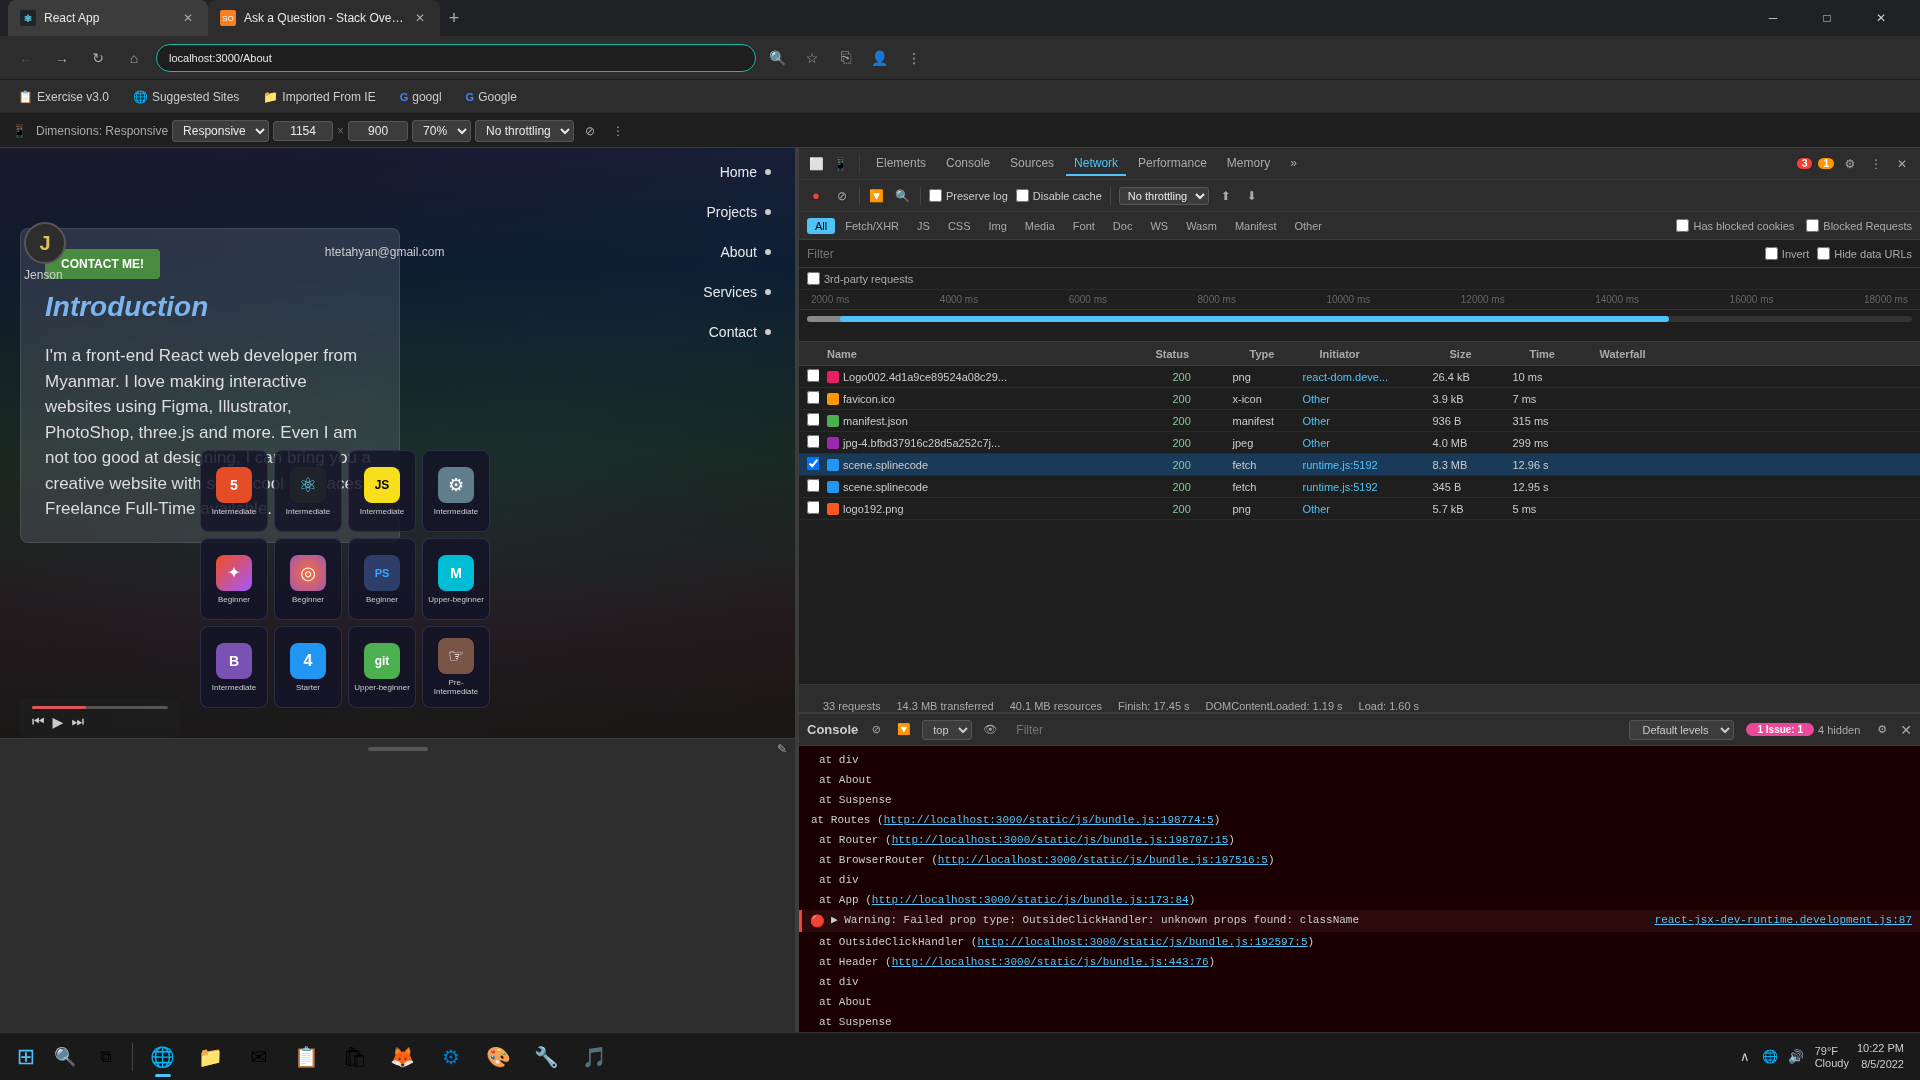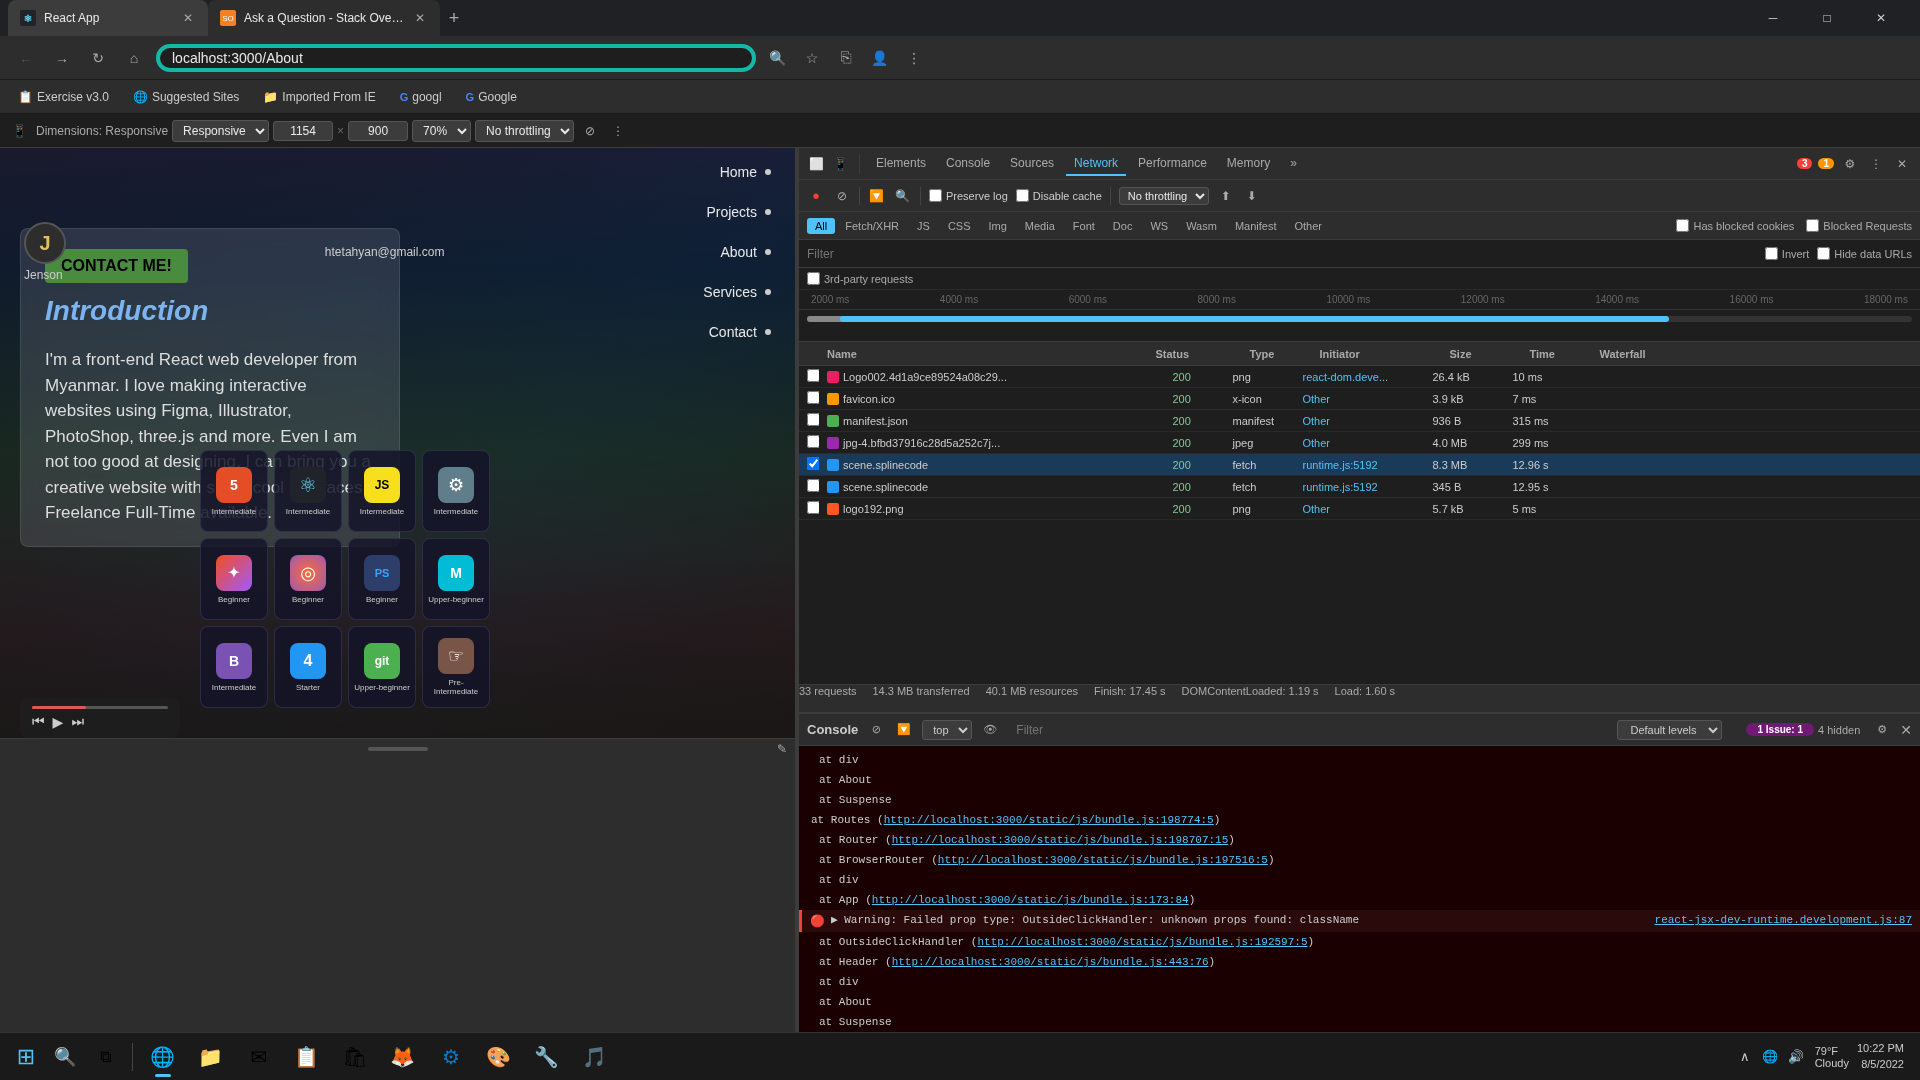--- a/index.html
+++ b/index.html
@@ -18,21 +18,21 @@
     .tab-title { font-size: 12px; color: #e8e8e8; white-space: nowrap; overflow: hidden; text-overflow: ellipsis; max-width: 160px; }
     .tab-close { width: 16px; height: 16px; border-radius: 50%; display: flex; align-items: center; justify-content: center; color: #aaa; font-size: 12px; cursor: pointer; margin-left: auto; }
     .tab-new { width: 28px; height: 28px; display: flex; align-items: center; justify-content: center; color: #aaa; font-size: 18px; cursor: pointer; border-radius: 50%; }
     .window-controls { margin-left: auto; display: flex; gap: 8px; padding-right: 8px; }
     .win-btn { width: 46px; height: 36px; display: flex; align-items: center; justify-content: center; color: #ccc; font-size: 12px; cursor: pointer; }
 
     
     .address-bar { height: 44px; background: #2d2d2d; display: flex; align-items: center; padding: 0 12px; gap: 8px; border-bottom: 1px solid #1a1a1a; }
     .nav-btn { width: 28px; height: 28px; display: flex; align-items: center; justify-content: center; color: #aaa; font-size: 14px; cursor: pointer; border-radius: 50%; }
     .nav-btn.disabled { color: #555; cursor: default; }
-    .address-input { flex: 1; height: 28px; background: #1e1e1e; border: 4px solid #14b8a6; border-radius: 14px; padding: 0 12px; color: #e8e8e8; font-size: 14px; display: flex; align-items: center; max-width: 600px; }
+    .address-input { flex: 1; height: 28px; background: #1e1e1e; border: 1px solid #14b8a6; border-radius: 14px; padding: 0 12px; color: #e8e8e8; font-size: 11px; display: flex; align-items: center; max-width: 600px; }
     .address-icons { display: flex; gap: 6px; align-items: center; }
     .addr-icon { width: 28px; height: 28px; display: flex; align-items: center; justify-content: center; color: #aaa; font-size: 14px; cursor: pointer; border-radius: 50%; }
 
     
     .bookmarks-bar { height: 34px; background: #2d2d2d; display: flex; align-items: center; padding: 0 12px; gap: 12px; border-bottom: 1px solid #1a1a1a; }
     .bookmark-item { display: flex; align-items: center; gap: 4px; color: #ccc; font-size: 12px; cursor: pointer; padding: 4px 6px; border-radius: 4px; white-space: nowrap; }
 
     
     .devtools-bar { height: 34px; background: #1e1e1e; display: flex; align-items: center; padding: 0 8px; gap: 4px; border-bottom: 1px solid #3c3c3c; }
     .dt-dim { color: #aaa; font-size: 12px; }
@@ -91,32 +91,32 @@
     .net-td.type { width: 70px; }
     .net-td.initiator { width: 130px; color: #4fc3f7; }
     .net-td.size { width: 80px; }
     .net-td.time { width: 70px; }
     .net-td.waterfall { flex: 1; min-width: 120px; position: relative; }
     .net-file-icon { width: 12px; height: 12px; border-radius: 2px; flex-shrink: 0; }
 
     .waterfall-bar { height: 12px; position: absolute; top: 50%; transform: translateY(-50%); border-radius: 2px; }
 
     
-    .net-summary { height: 28px; background: #2d2d2d; display: flex; align-items: flex-start; padding: 0 0; gap: 16px; border-top: 1px solid #3c3c3c; }
+    .net-summary { height: 28px; background: #2d2d2d; display: flex; align-items: flex-end; padding: 0 24px; gap: 16px; border-top: 1px solid #3c3c3c; }
     .net-sum-item { font-size: 11px; color: #aaa; }
 
     
     .console-panel { height: 320px; background: #1e1e1e; border-top: 2px solid #3c3c3c; display: flex; flex-direction: column; }
     .console-header { height: 32px; background: #2d2d2d; display: flex; align-items: center; padding: 0 8px; gap: 8px; border-bottom: 1px solid #3c3c3c; }
     .console-title { color: #ccc; font-size: 13px; font-weight: 600; }
     .console-icon-btn { width: 20px; height: 20px; display: flex; align-items: center; justify-content: center; color: #aaa; font-size: 11px; cursor: pointer; border-radius: 3px; }
     .console-context { padding: 2px 6px; background: #3c3c3c; border: 1px solid #555; color: #ccc; font-size: 11px; border-radius: 3px; cursor: pointer; }
     .console-filter-input { flex: 1; background: transparent; border: none; color: #ccc; font-size: 12px; outline: none; padding: 0 8px; }
     .console-levels { padding: 2px 8px; background: #3c3c3c; border: 1px solid #555; color: #ccc; font-size: 11px; border-radius: 3px; cursor: pointer; }
-    .console-badge { background: #701a75; color: white; font-size: 10px; padding: 1px 11px; border-radius: 8px; font-weight: bold; margin-left: 12px; }
+    .console-badge { background: #ec4899; color: white; font-size: 10px; padding: 1px 11px; border-radius: 8px; font-weight: bold; }
     .console-hidden { color: #aaa; font-size: 11px; }
     .console-close { margin-left: auto; color: #aaa; cursor: pointer; font-size: 14px; }
 
     
     .console-content { flex: 1; overflow: auto; background: #1a0000; padding: 4px 0; font-family: 'Courier New', monospace; }
     .console-line { padding: 2px 8px; font-size: 11px; color: #ccc; line-height: 16px; display: flex; align-items: flex-start; gap: 6px; }
     .console-line.error { background: #2a0a0a; border-left: 3px solid #f44336; }
     .console-error-icon { color: #f44336; font-size: 12px; flex-shrink: 0; margin-top: 2px; }
     .console-text { color: #ccc; word-break: break-all; }
     .console-link { color: #4fc3f7; text-decoration: underline; cursor: pointer; }
@@ -127,21 +127,21 @@
     .wp-username { color: #ccc; font-size: 12px; margin-top: 2px; }
     .wp-email { color: #ccc; font-size: 12px; }
     .wp-nav { display: flex; flex-direction: column; align-items: flex-end; gap: 24px; }
     .wp-nav-item { color: #e8e8e8; font-size: 14px; display: flex; align-items: center; gap: 8px; }
     .wp-nav-dot { width: 6px; height: 6px; border-radius: 50%; background: #ccc; }
 
     .wp-content { position: absolute; top: 80px; left: 20px; right: 0; }
     .wp-intro-card { background: rgba(200, 200, 220, 0.15); backdrop-filter: blur(10px); border-radius: 8px; padding: 20px 24px; max-width: 380px; border: 1px solid rgba(255,255,255,0.1); }
     .wp-intro-title { color: #7cb4f0; font-size: 28px; font-weight: bold; margin-bottom: 8px; font-style: italic; }
     .wp-intro-text { color: #ddd; font-size: 17px; line-height: 1.5; margin-top: 20px; }
-    .wp-contact-btn { background: #4a8c3f; color: #000000; padding: 8px 16px; border-radius: 4px; font-size: 16px; font-weight: bold; cursor: pointer; display: inline-block; margin-bottom: 12px; }
+    .wp-contact-btn { background: #4a8c3f; color: #ffffff; padding: 8px 16px; border-radius: 4px; font-size: 12px; font-weight: bold; cursor: pointer; display: inline-block; margin-bottom: 12px; }
     .wp-skill-card { background: rgba(30, 30, 50, 0.85); border-radius: 8px; display: flex; flex-direction: column; align-items: center; justify-content: center; padding: 8px 4px; cursor: pointer; border: 1px solid rgba(100,100,150,0.3); }
     .wp-skill-icon { width: 36px; height: 36px; border-radius: 8px; display: flex; align-items: center; justify-content: center; font-size: 18px; margin-bottom: 4px; }
     .wp-skill-label { color: #ccc; font-size: 8px; text-align: center; }
 
     .wp-music-player { position: absolute; bottom: 20px; left: 20px; background: rgba(30,30,30,0.8); border-radius: 8px; padding: 8px 12px; display: flex; flex-direction: column; gap: 4px; width: 160px; }
     .wp-music-progress { height: 3px; background: #555; border-radius: 2px; position: relative; }
     .wp-music-fill { height: 3px; background: #e05555; border-radius: 2px; width: 40%; }
     .wp-music-controls { display: flex; align-items: center; gap: 8px; }
     .wp-music-btn { color: #ccc; font-size: 14px; cursor: pointer; }
 

